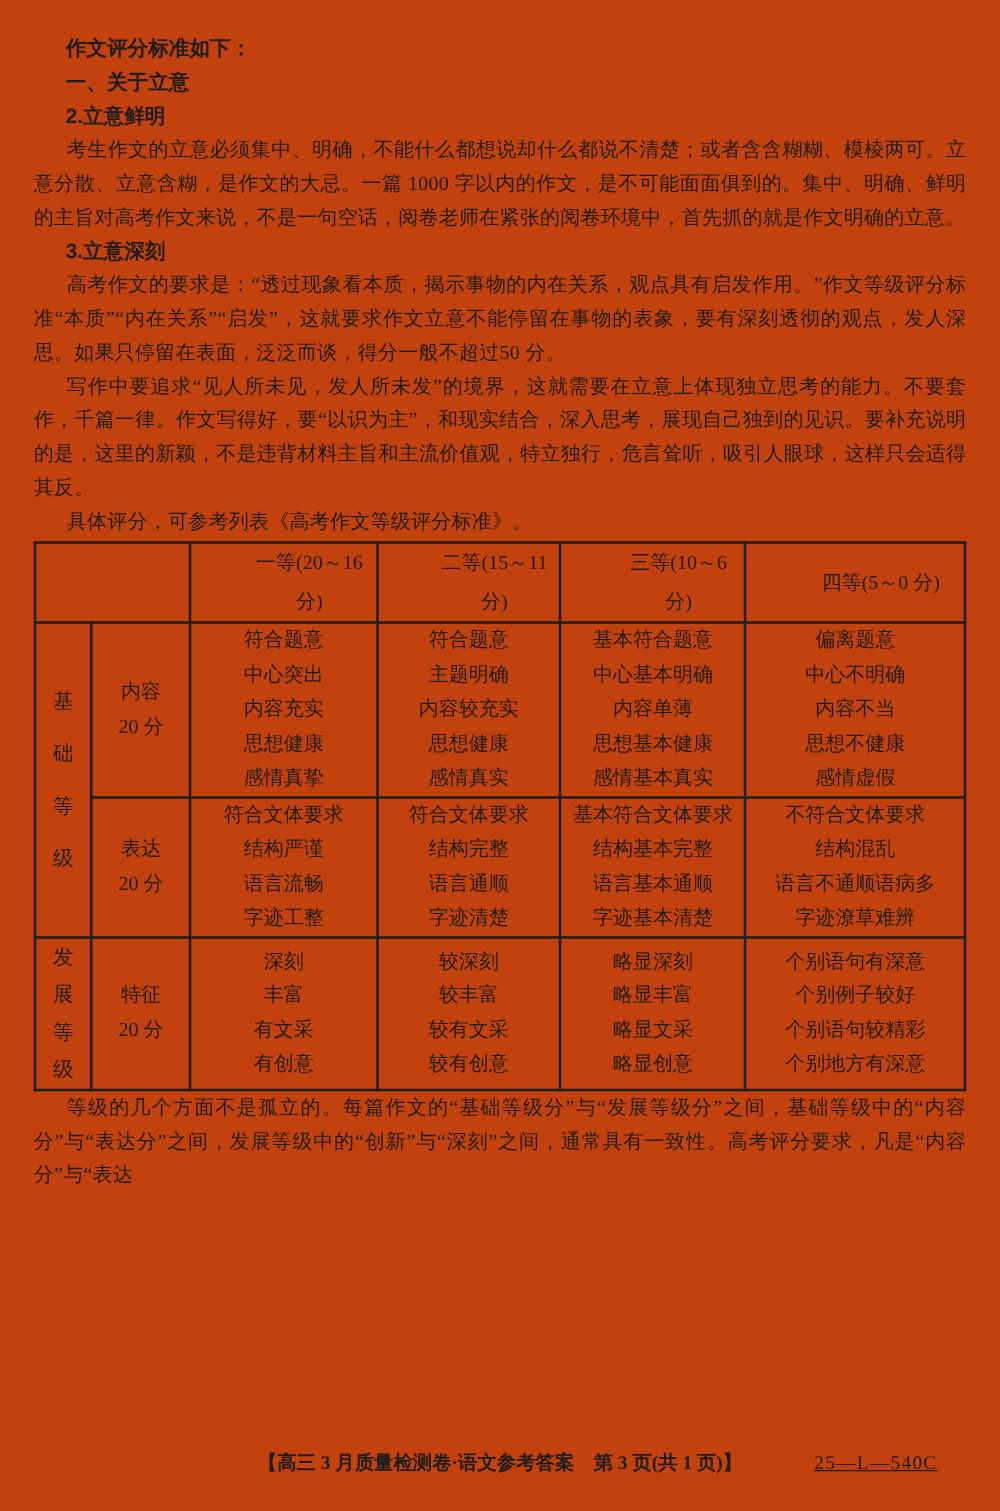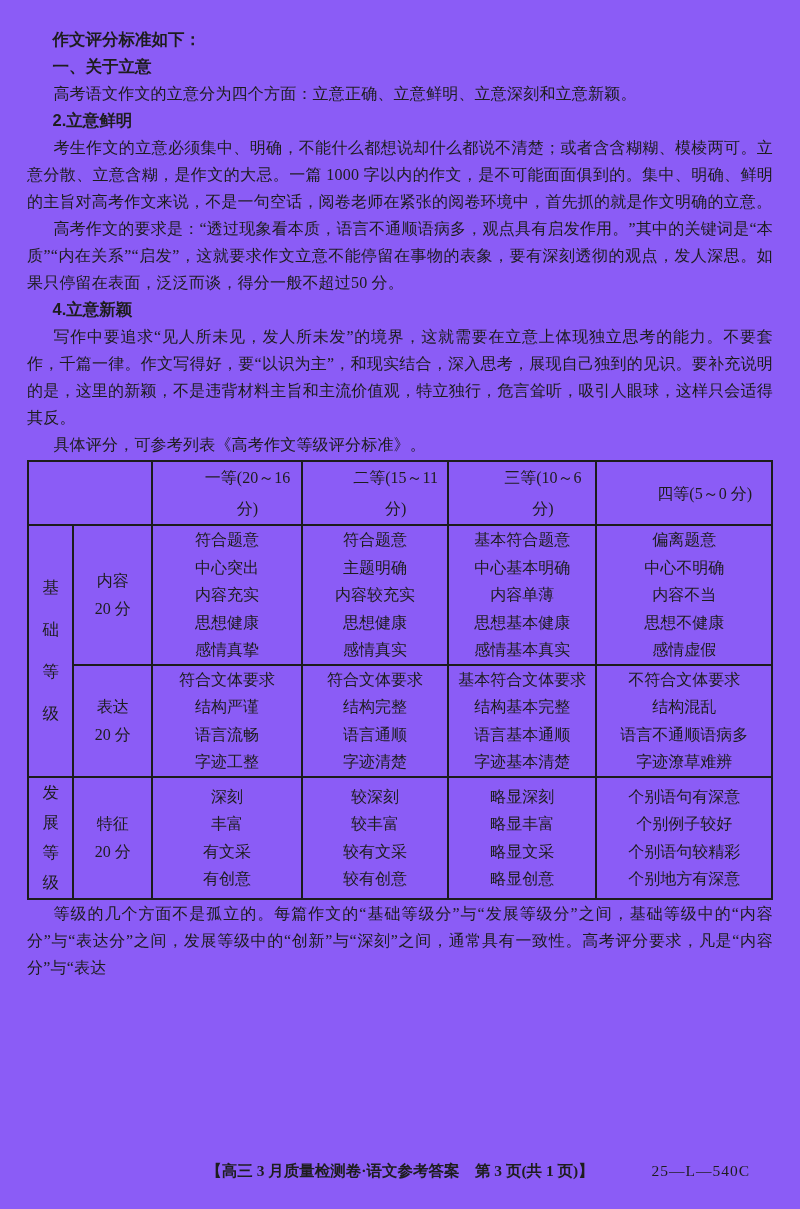--- a/index.html
+++ b/index.html
@@ -1,21 +1,21 @@
 <!DOCTYPE html>
 <html><head>
 <meta charset="utf-8">
 <style>
   html,body { margin:0; padding:0; }
   .page {
     position:relative;
     width:800px; height:1209px;
     box-sizing:border-box;
     padding:26px 27px 0 27px;
-    background:#8b5cf6;
+    background:#c2410c;
     color:#1d1d1d;
     font-family:"Liberation Serif","DejaVu Serif",serif;
     overflow:hidden;
   }
   .p {
     margin:0;
     font-size:16px;
     line-height:27px;
     text-align:justify;
     text-indent:1.65em;
@@ -63,38 +63,38 @@
     font-weight:bold;
     line-height:30px;
   }
   .footer-code {
     position:absolute;
     right:50px; top:0;
     font-weight:normal;
     font-size:15.5px;
     line-height:30px;
     letter-spacing:1px;
+    text-decoration:underline;
   }
 </style>
 </head>
 <body>
 
 <div class="page">
 
   <p class="h">作文评分标准如下：</p>
   <p class="h">一、关于立意</p>
-  <p class="p">高考语文作文的立意分为四个方面：立意正确、立意鲜明、立意深刻和立意新颖。</p>
 
 
   <p class="h">2.立意鲜明</p>
   <p class="p">考生作文的立意必须集中、明确，不能什么都想说却什么都说不清楚；或者含含糊糊、模棱两可。立意分散、立意含糊，是作文的大忌。一篇 1000 字以内的作文，是不可能面面俱到的。集中、明确、鲜明的主旨对高考作文来说，不是一句空话，阅卷老师在紧张的阅卷环境中，首先抓的就是作文明确的立意。</p>
 
-  <p class="p">高考作文的要求是：“透过现象看本质，语言不通顺语病多，观点具有启发作用。”其中的关键词是“本质”“内在关系”“启发”，这就要求作文立意不能停留在事物的表象，要有深刻透彻的观点，发人深思。如果只停留在表面，泛泛而谈，得分一般不超过50 分。</p>
+  <p class="h">3.立意深刻</p>
+  <p class="p">高考作文的要求是：“透过现象看本质，揭示事物的内在关系，观点具有启发作用。”作文等级评分标准“本质”“内在关系”“启发”，这就要求作文立意不能停留在事物的表象，要有深刻透彻的观点，发人深思。如果只停留在表面，泛泛而谈，得分一般不超过50 分。</p>
 
-  <p class="h">4.立意新颖</p>
   <p class="p">写作中要追求“见人所未见，发人所未发”的境界，这就需要在立意上体现独立思考的能力。不要套作，千篇一律。作文写得好，要“以识为主”，和现实结合，深入思考，展现自己独到的见识。要补充说明的是，这里的新颖，不是违背材料主旨和主流价值观，特立独行，危言耸听，吸引人眼球，这样只会适得其反。</p>
 
   <p class="p">具体评分，可参考列表《高考作文等级评分标准》。</p>
 
   <table class="score">
     <colgroup>
       <col style="width:6.1%">
       <col style="width:10.6%">
       <col style="width:20.1%">
       <col style="width:19.7%">

